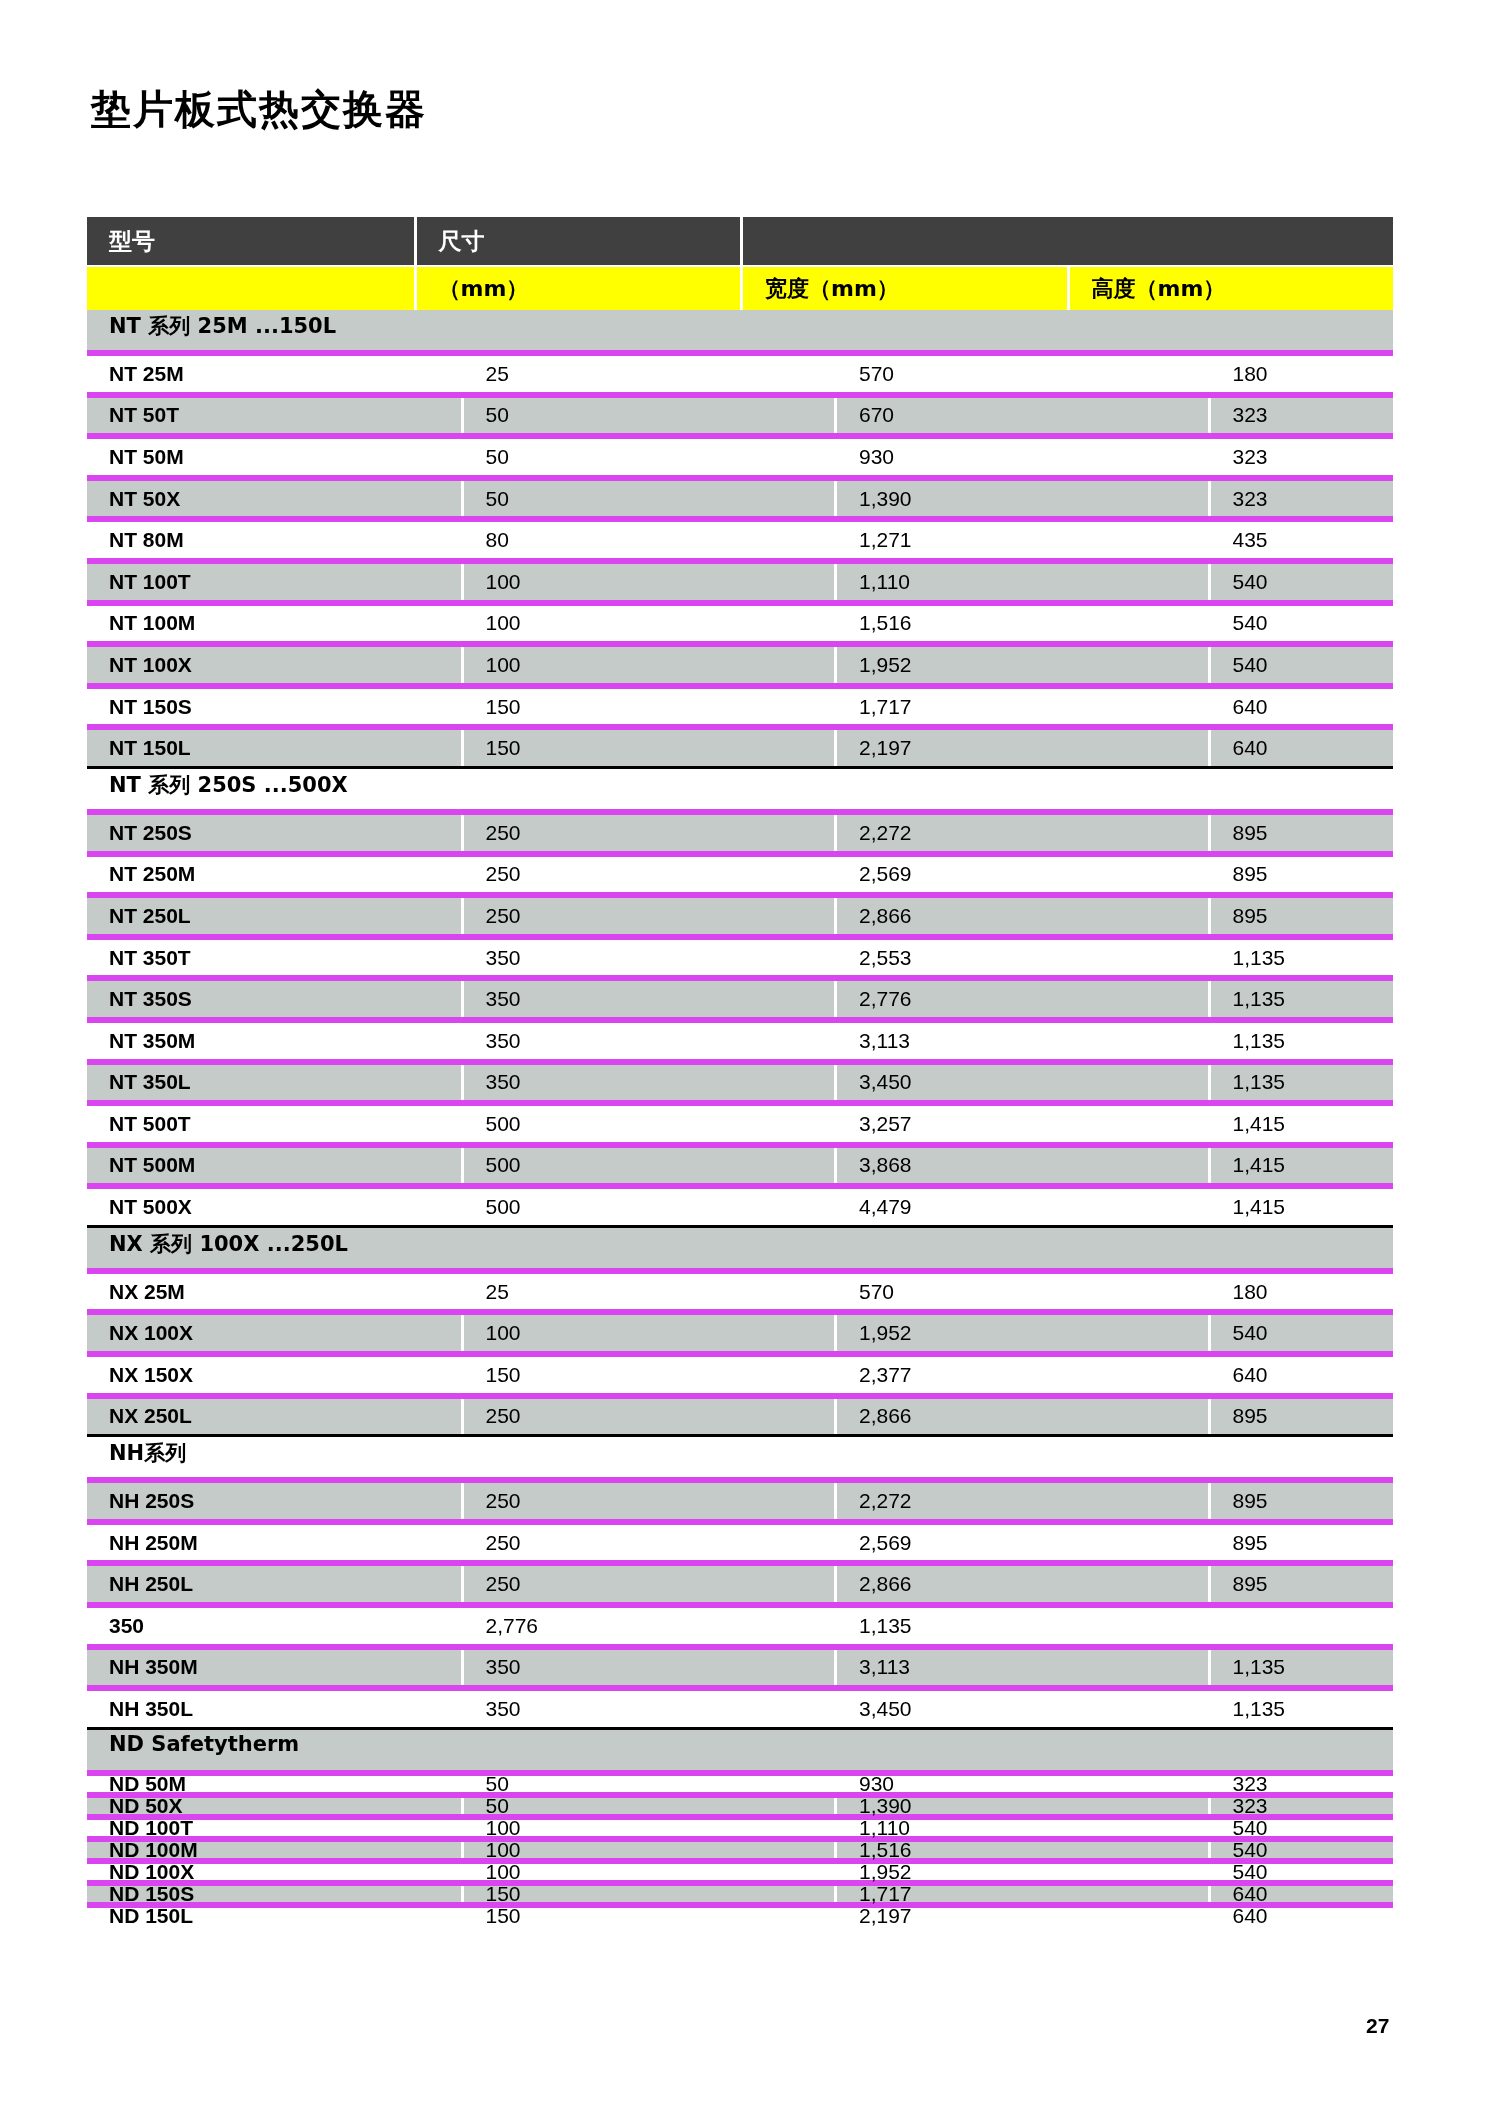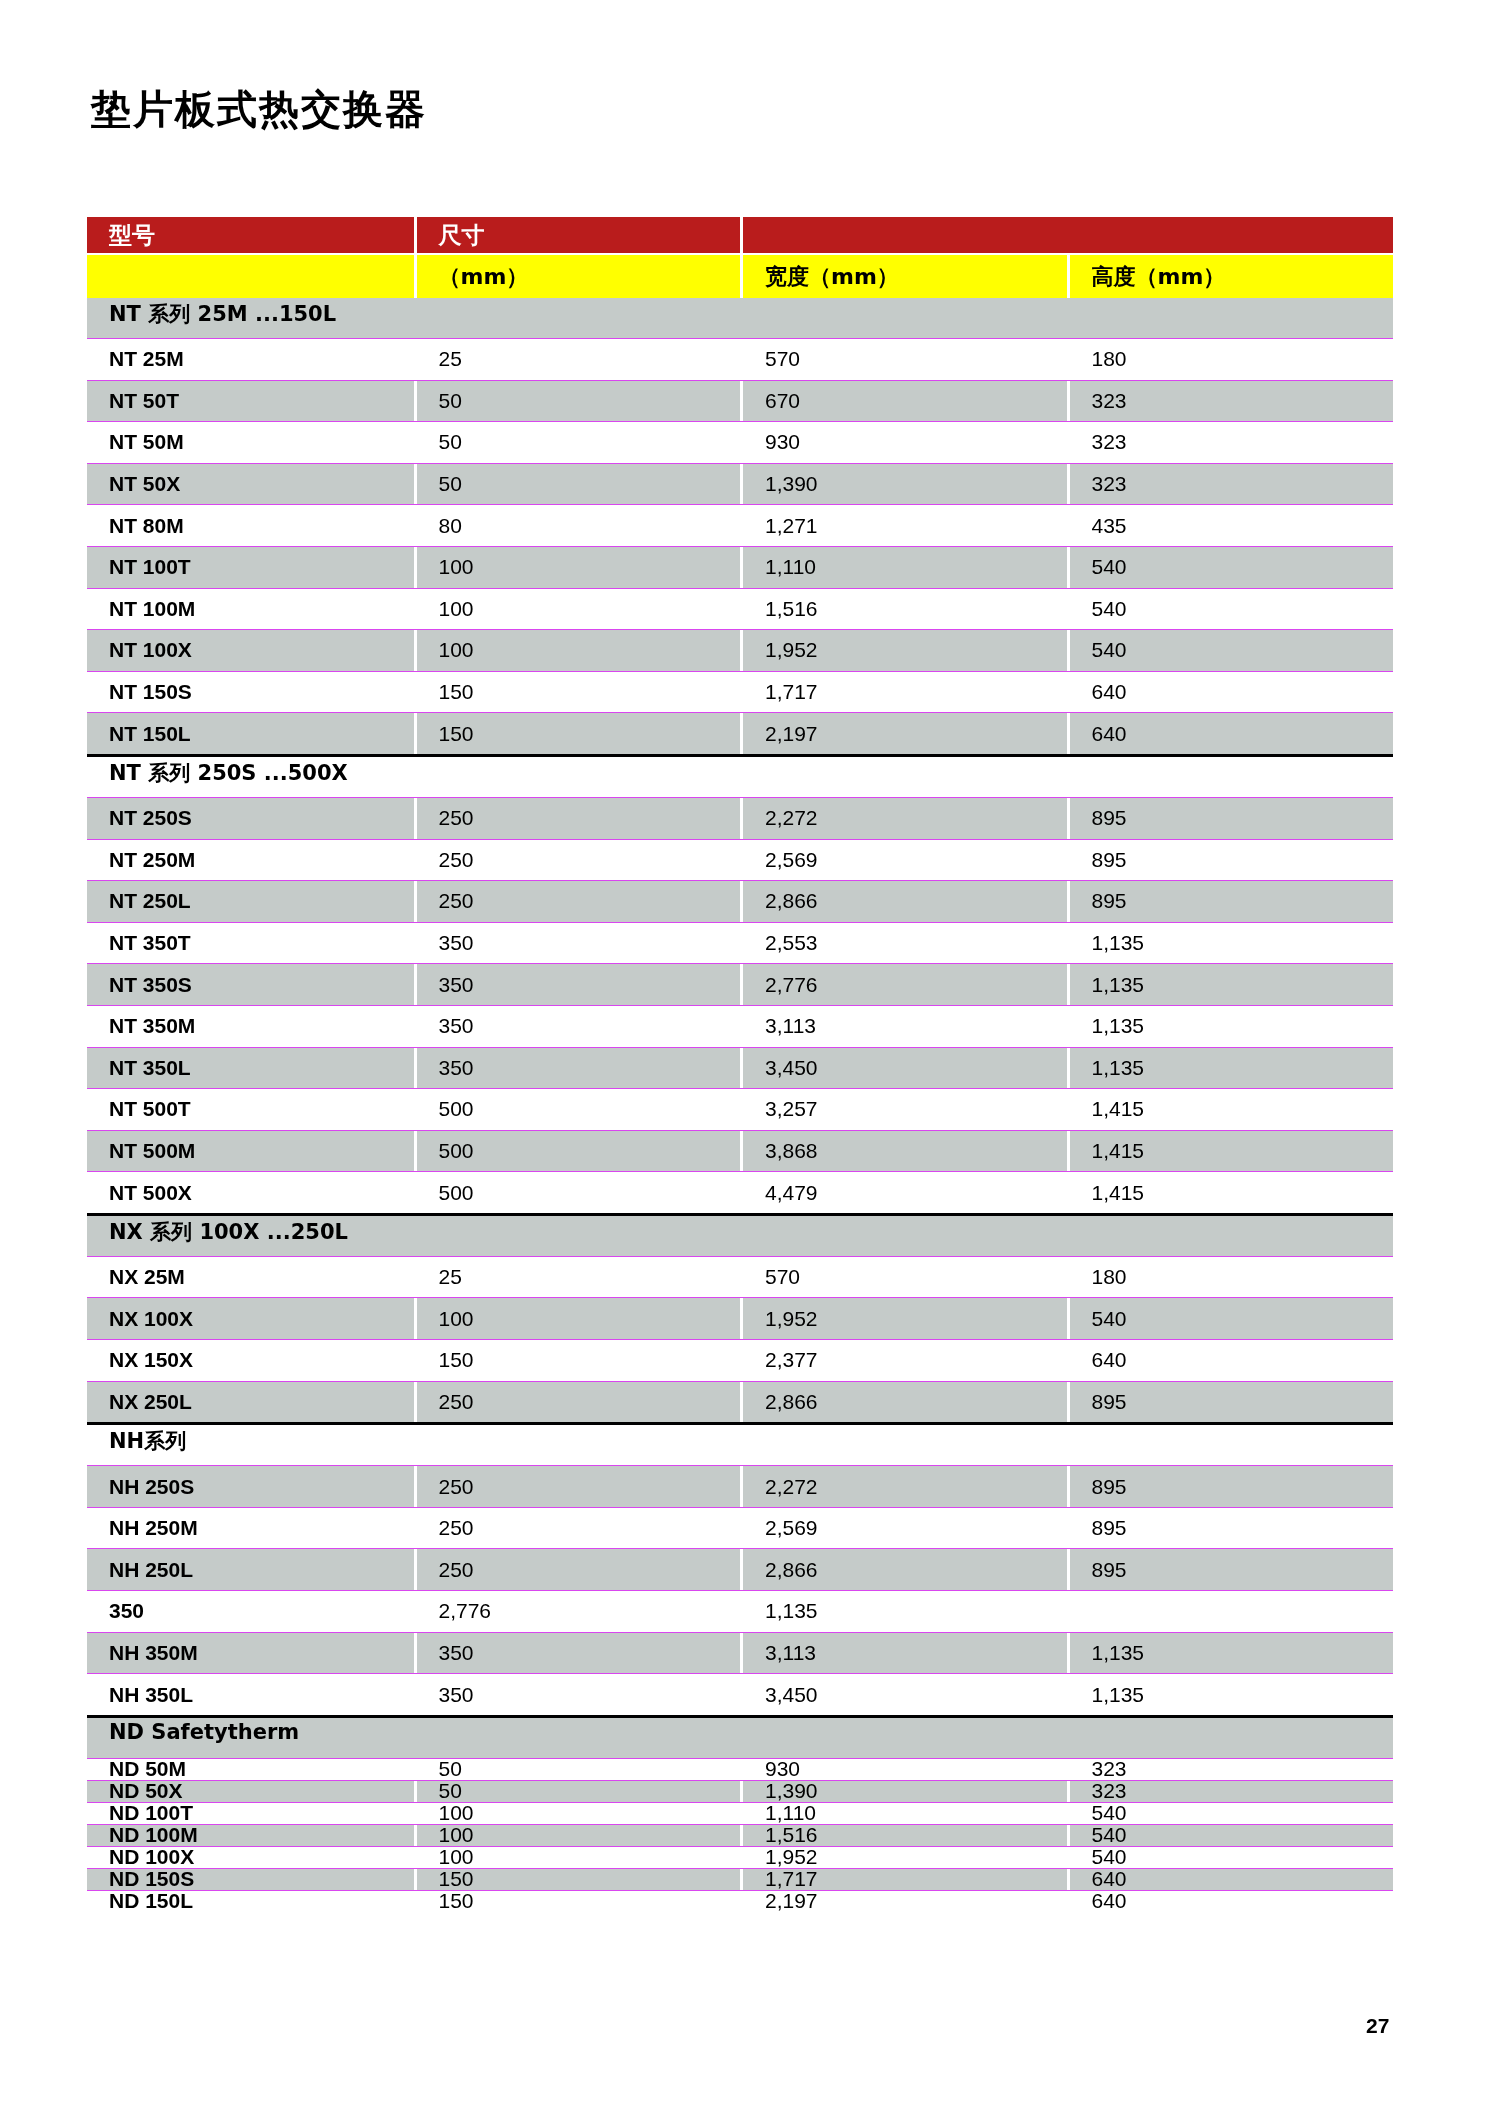--- a/index.html
+++ b/index.html
@@ -5,32 +5,32 @@
   html, body { margin: 0; padding: 0; background: #ffffff; }
   body { width: 1493px; height: 2124px; position: relative; overflow: hidden;
          font-family: "Liberation Sans", "DejaVu Sans", sans-serif; color: #000; }
   .title { position: absolute; left: 91px; top: 82px; font-size: 40px; font-weight: bold;
            letter-spacing: 2px; font-family: "DejaVu Sans", "Liberation Sans", sans-serif; }
   .table { position: absolute; left: 87px; top: 217px; width: 1306px; }
   .row { display: flex; width: 1306px; box-sizing: border-box; }
   .cell { flex: 0 0 auto; width: 326.5px; box-sizing: border-box; padding-left: 22px;
           display: flex; align-items: center; font-size: 21px; }
   .cell + .cell { border-left: 3px solid #ffffff; }
-  .hdr { height: 36px; background: #b91c1c; }
+  .hdr { height: 48px; background: #404040; }
   .hdr .cell { color: #fff; font-weight: bold; font-size: 23px;
                font-family: "DejaVu Sans", "Liberation Sans", sans-serif; }
   .sub { height: 45px; background: #ffff00; border-top: 2px solid #fff; }
   .sub .cell { font-weight: bold; font-size: 22px;
                font-family: "DejaVu Sans", "Liberation Sans", sans-serif; }
   .group { height: 40px; display: flex; align-items: flex-start; padding-left: 22px; padding-top: 2px;
            font-weight: bold; font-size: 21px; box-sizing: border-box;
            font-family: "DejaVu Sans", "Liberation Sans", sans-serif; }
   .group.gray { background: #c5cbc9; }
   .group.white { background: #ffffff; }
-  .data { height: 41.6px; border-top: 1px solid #d946ef; }
+  .data { height: 41.6px; border-top: 6px solid #d946ef; gap: 47px; }
   .data.shaded { background: #c5cbc9; justify-content: space-between; }
   .data.compact { height: 22px; }
   .data .cell:first-child { font-weight: bold; }
   .rule { height: 3px; background: #000; }
   .pageno { position: absolute; left: 1366px; top: 2014px; font-size: 21px; font-weight: bold; }
 </style>
 </head>
 <body>
 
 <div class="title">垫片板式热交换器</div>

